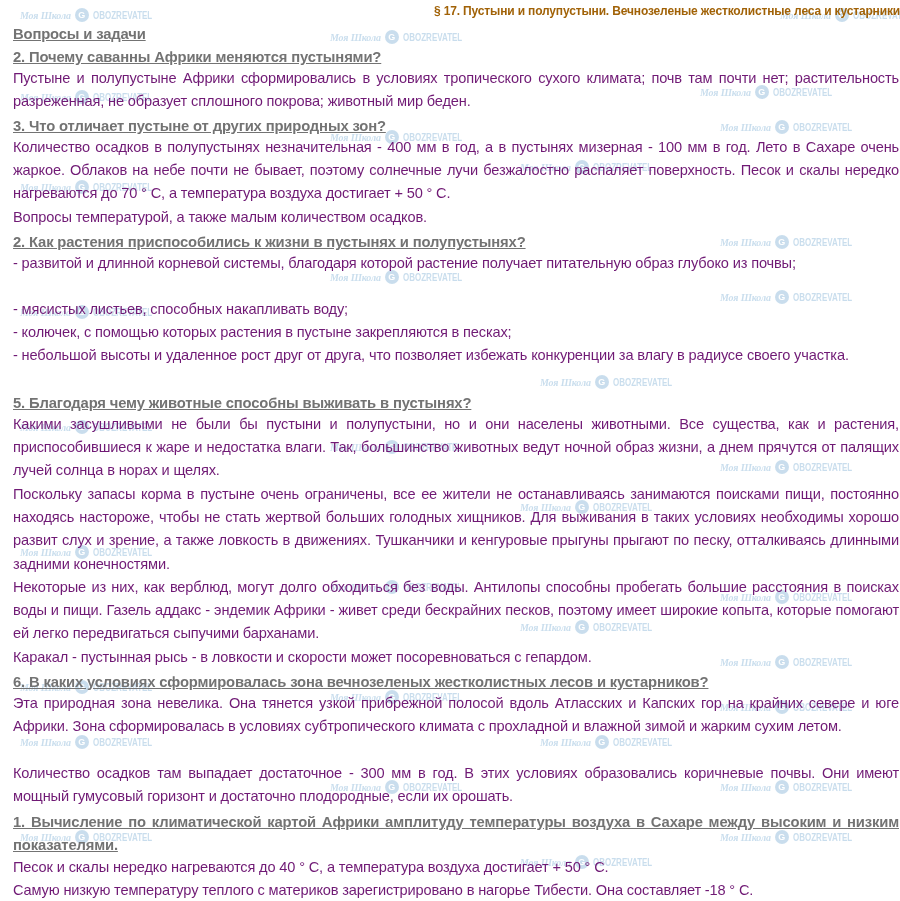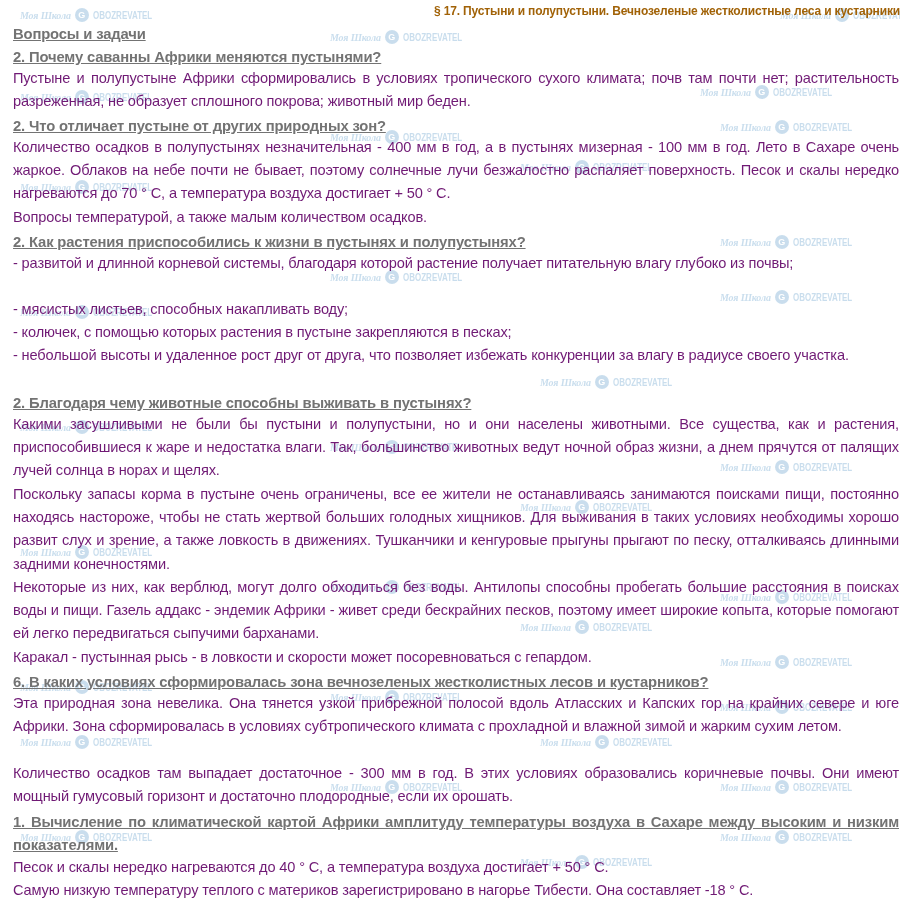--- a/index.html
+++ b/index.html
@@ -211,31 +211,31 @@
       </div>
   </div>
 
   <div class="content">
     <div class="title">§ 17. Пустыни и полупустыни. Вечнозеленые жестколистные леса и кустарники</div>
     <div class="h" style="top:24px">Вопросы и задачи</div>
 
     <div class="h" style="top:47px">2. Почему саванны Африки меняются пустынями?</div>
     <div class="p" style="top:67px">Пустыне и полупустыне Африки сформировались в условиях тропического сухого климата; почв там почти нет; растительность разреженная, не образует сплошного покрова; животный мир беден.</div>
 
-    <div class="h" style="top:116px">2. Что отличает пустыне от других природных зон?</div>
+    <div class="h" style="top:116px">3. Что отличает пустыне от других природных зон?</div>
     <div class="p" style="top:136px">Количество осадков в полупустынях незначительная - 400 мм в год, а в пустынях мизерная - 100 мм в год. Лето в Сахаре очень жаркое. Облаков на небе почти не бывает, поэтому солнечные лучи безжалостно распаляет поверхность. Песок и скалы нередко нагреваются до 70 ° С, а температура воздуха достигает + 50 ° С.</div>
     <div class="p" style="top:206px">Вопросы температурой, а также малым количеством осадков.</div>
 
     <div class="h" style="top:232px">2. Как растения приспособились к жизни в пустынях и полупустынях?</div>
-    <div class="p" style="top:252px">- развитой и длинной корневой системы, благодаря которой растение получает питательную влагу глубоко из почвы;</div>
+    <div class="p" style="top:252px">- развитой и длинной корневой системы, благодаря которой растение получает питательную образ глубоко из почвы;</div>
     <div class="p" style="top:298px">- мясистых листьев, способных накапливать воду;</div>
     <div class="p" style="top:321px">- колючек, с помощью которых растения в пустыне закрепляются в песках;</div>
     <div class="p" style="top:344px">- небольшой высоты и удаленное рост друг от друга, что позволяет избежать конкуренции за влагу в радиусе своего участка.</div>
 
-    <div class="h" style="top:393px">2. Благодаря чему животные способны выживать в пустынях?</div>
+    <div class="h" style="top:393px">5. Благодаря чему животные способны выживать в пустынях?</div>
     <div class="p" style="top:413px">Какими засушливыми не были бы пустыни и полупустыни, но и они населены животными. Все существа, как и растения, приспособившиеся к жаре и недостатка влаги. Так, большинство животных ведут ночной образ жизни, а днем прячутся от палящих лучей солнца в норах и щелях.</div>
     <div class="p" style="top:483px">Поскольку запасы корма в пустыне очень ограничены, все ее жители не останавливаясь занимаются поисками пищи, постоянно находясь настороже, чтобы не стать жертвой больших голодных хищников. Для выживания в таких условиях необходимы хорошо развит слух и зрение, а также ловкость в движениях. Тушканчики и кенгуровые прыгуны прыгают по песку, отталкиваясь длинными задними конечностями.</div>
     <div class="p" style="top:576px">Некоторые из них, как верблюд, могут долго обходиться без воды. Антилопы способны пробегать большие расстояния в поисках воды и пищи. Газель аддакс - эндемик Африки - живет среди бескрайних песков, поэтому имеет широкие копыта, которые помогают ей легко передвигаться сыпучими барханами.</div>
     <div class="p" style="top:646px">Каракал - пустынная рысь - в ловкости и скорости может посоревноваться с гепардом.</div>
 
     <div class="h" style="top:672px">6. В каких условиях сформировалась зона вечнозеленых жестколистных лесов и кустарников?</div>
     <div class="p" style="top:692px">Эта природная зона невелика. Она тянется узкой прибрежной полосой вдоль Атласских и Капских гор на крайних севере и юге Африки. Зона сформировалась в условиях субтропического климата с прохладной и влажной зимой и жарким сухим летом.</div>
     <div class="p" style="top:762px">Количество осадков там выпадает достаточное - 300 мм в год. В этих условиях образовались коричневые почвы. Они имеют мощный гумусовый горизонт и достаточно плодородные, если их орошать.</div>
 
     <div class="h" style="top:811px; width:886px; line-height:23px; text-align:justify">1. Вычисление по климатической картой Африки амплитуду температуры воздуха в Сахаре между высоким и низким показателями.</div>

